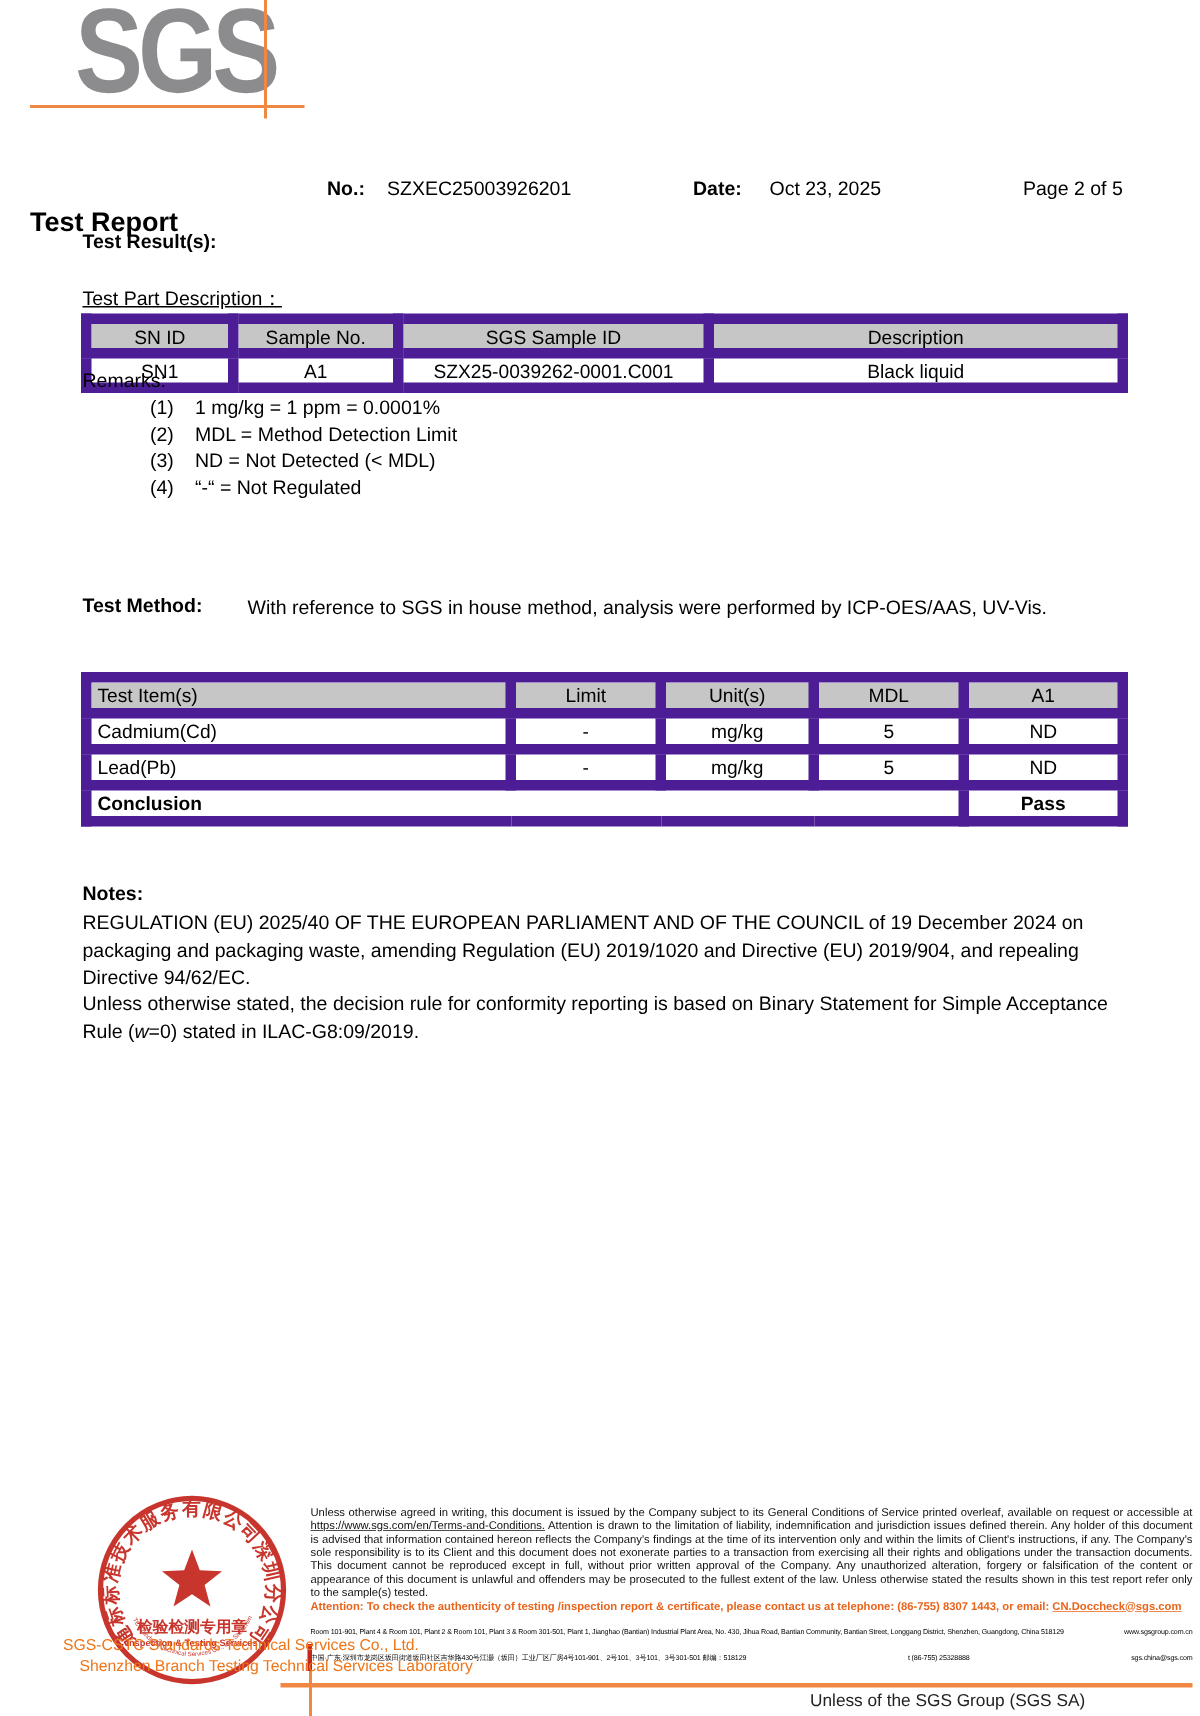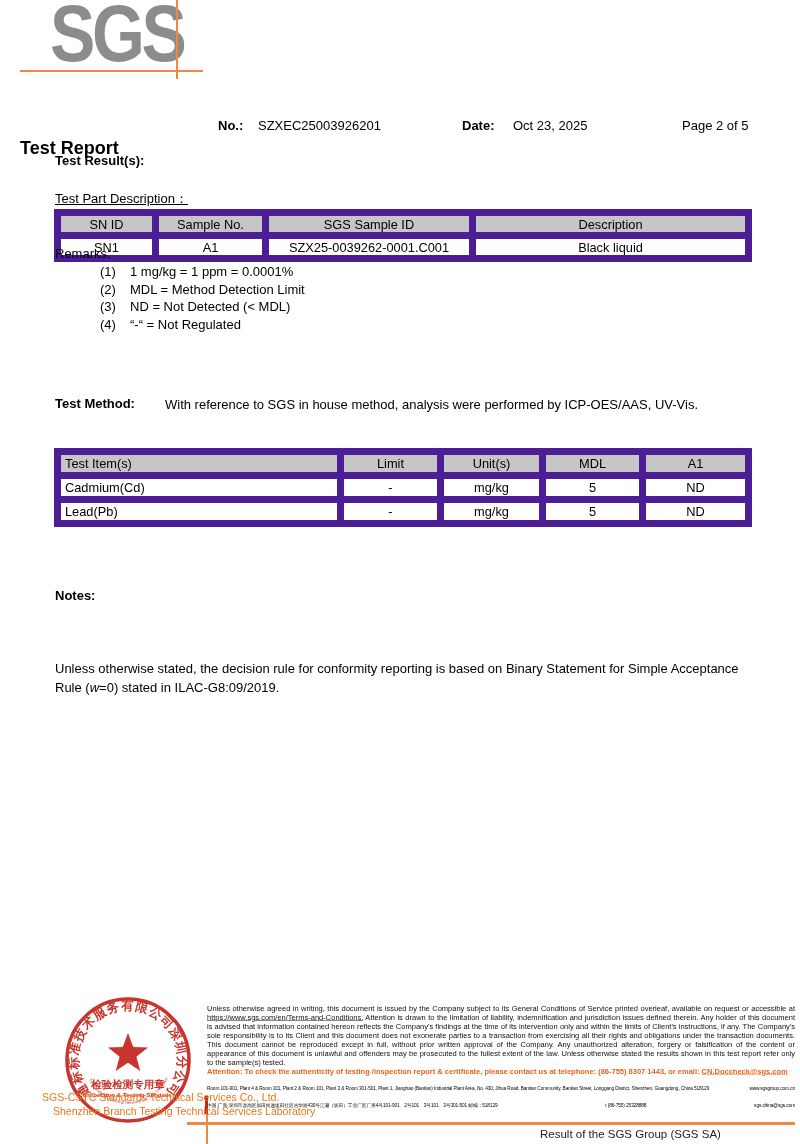--- a/index.html
+++ b/index.html
@@ -140,25 +140,30 @@
         <td>5</td>
         <td>ND</td>
       </tr>
       <tr>
         <td class="cl">Lead(Pb)</td>
         <td>-</td>
         <td>mg/kg</td>
         <td>5</td>
         <td>ND</td>
       </tr>
+      <tr>
+        <td class="cl bold" colspan="4">Conclusion</td>
+        <td class="bold">Pass</td>
+      </tr>
     </tbody>
       </table>
   </div>
 
   <div class="abs notes-l">Notes:</div>
+  <div class="abs notes-p1">REGULATION (EU) 2025/40 OF THE EUROPEAN PARLIAMENT AND OF THE COUNCIL of 19 December 2024 on packaging and packaging waste, amending Regulation (EU) 2019/1020 and Directive (EU) 2019/904, and repealing Directive 94/62/EC.</div>
   <div class="abs notes-p2"><span>Unless otherwise stated, the decision rule for conformity reporting is based on Binary Statement for Simple Acceptance Rule (</span><span class="it">w</span><span>=0) stated in ILAC-G8:09/2019.</span></div>
 
   <svg class="abs stamp" viewBox="0 0 140 140">
     <circle cx="70" cy="64" r="61" fill="none" stroke="#c4261d" stroke-width="3.5"></circle>
     <defs>
       <path id="ringPath" d="M 31.7 96.1 A 50 50 0 1 1 108.3 96.1" fill="none"></path>
       <path id="arcPath" d="M 30.1 82.6 A 44 44 0 0 0 109.9 82.6" fill="none"></path>
     </defs>
     <text font-size="12.5" font-weight="bold" fill="#c4261d" letter-spacing="1">
       <textPath href="#ringPath" startOffset="50%" text-anchor="middle">通标标准技术服务有限公司深圳分公司</textPath>
@@ -183,15 +188,15 @@
     <div class="addr">
       <span>中国·广东·深圳市龙岗区坂田街道坂田社区吉华路430号江灏（坂田）工业厂区厂房4号101-901、2号101、3号101、3号301-501 邮编：518129</span>
       <span class="r">t (86-755) 25328888</span>
       <span class="r">sgs.china@sgs.com</span>
     </div>
   </div>
 
   <div class="abs redbar"></div>
   <div class="abs ovline"></div>
   <div class="abs ohline"></div>
-  <div class="abs member">Result of the SGS Group (SGS SA)</div>
+  <div class="abs member">Unless of the SGS Group (SGS SA)</div>
 
 </div>
 
 </body></html>

